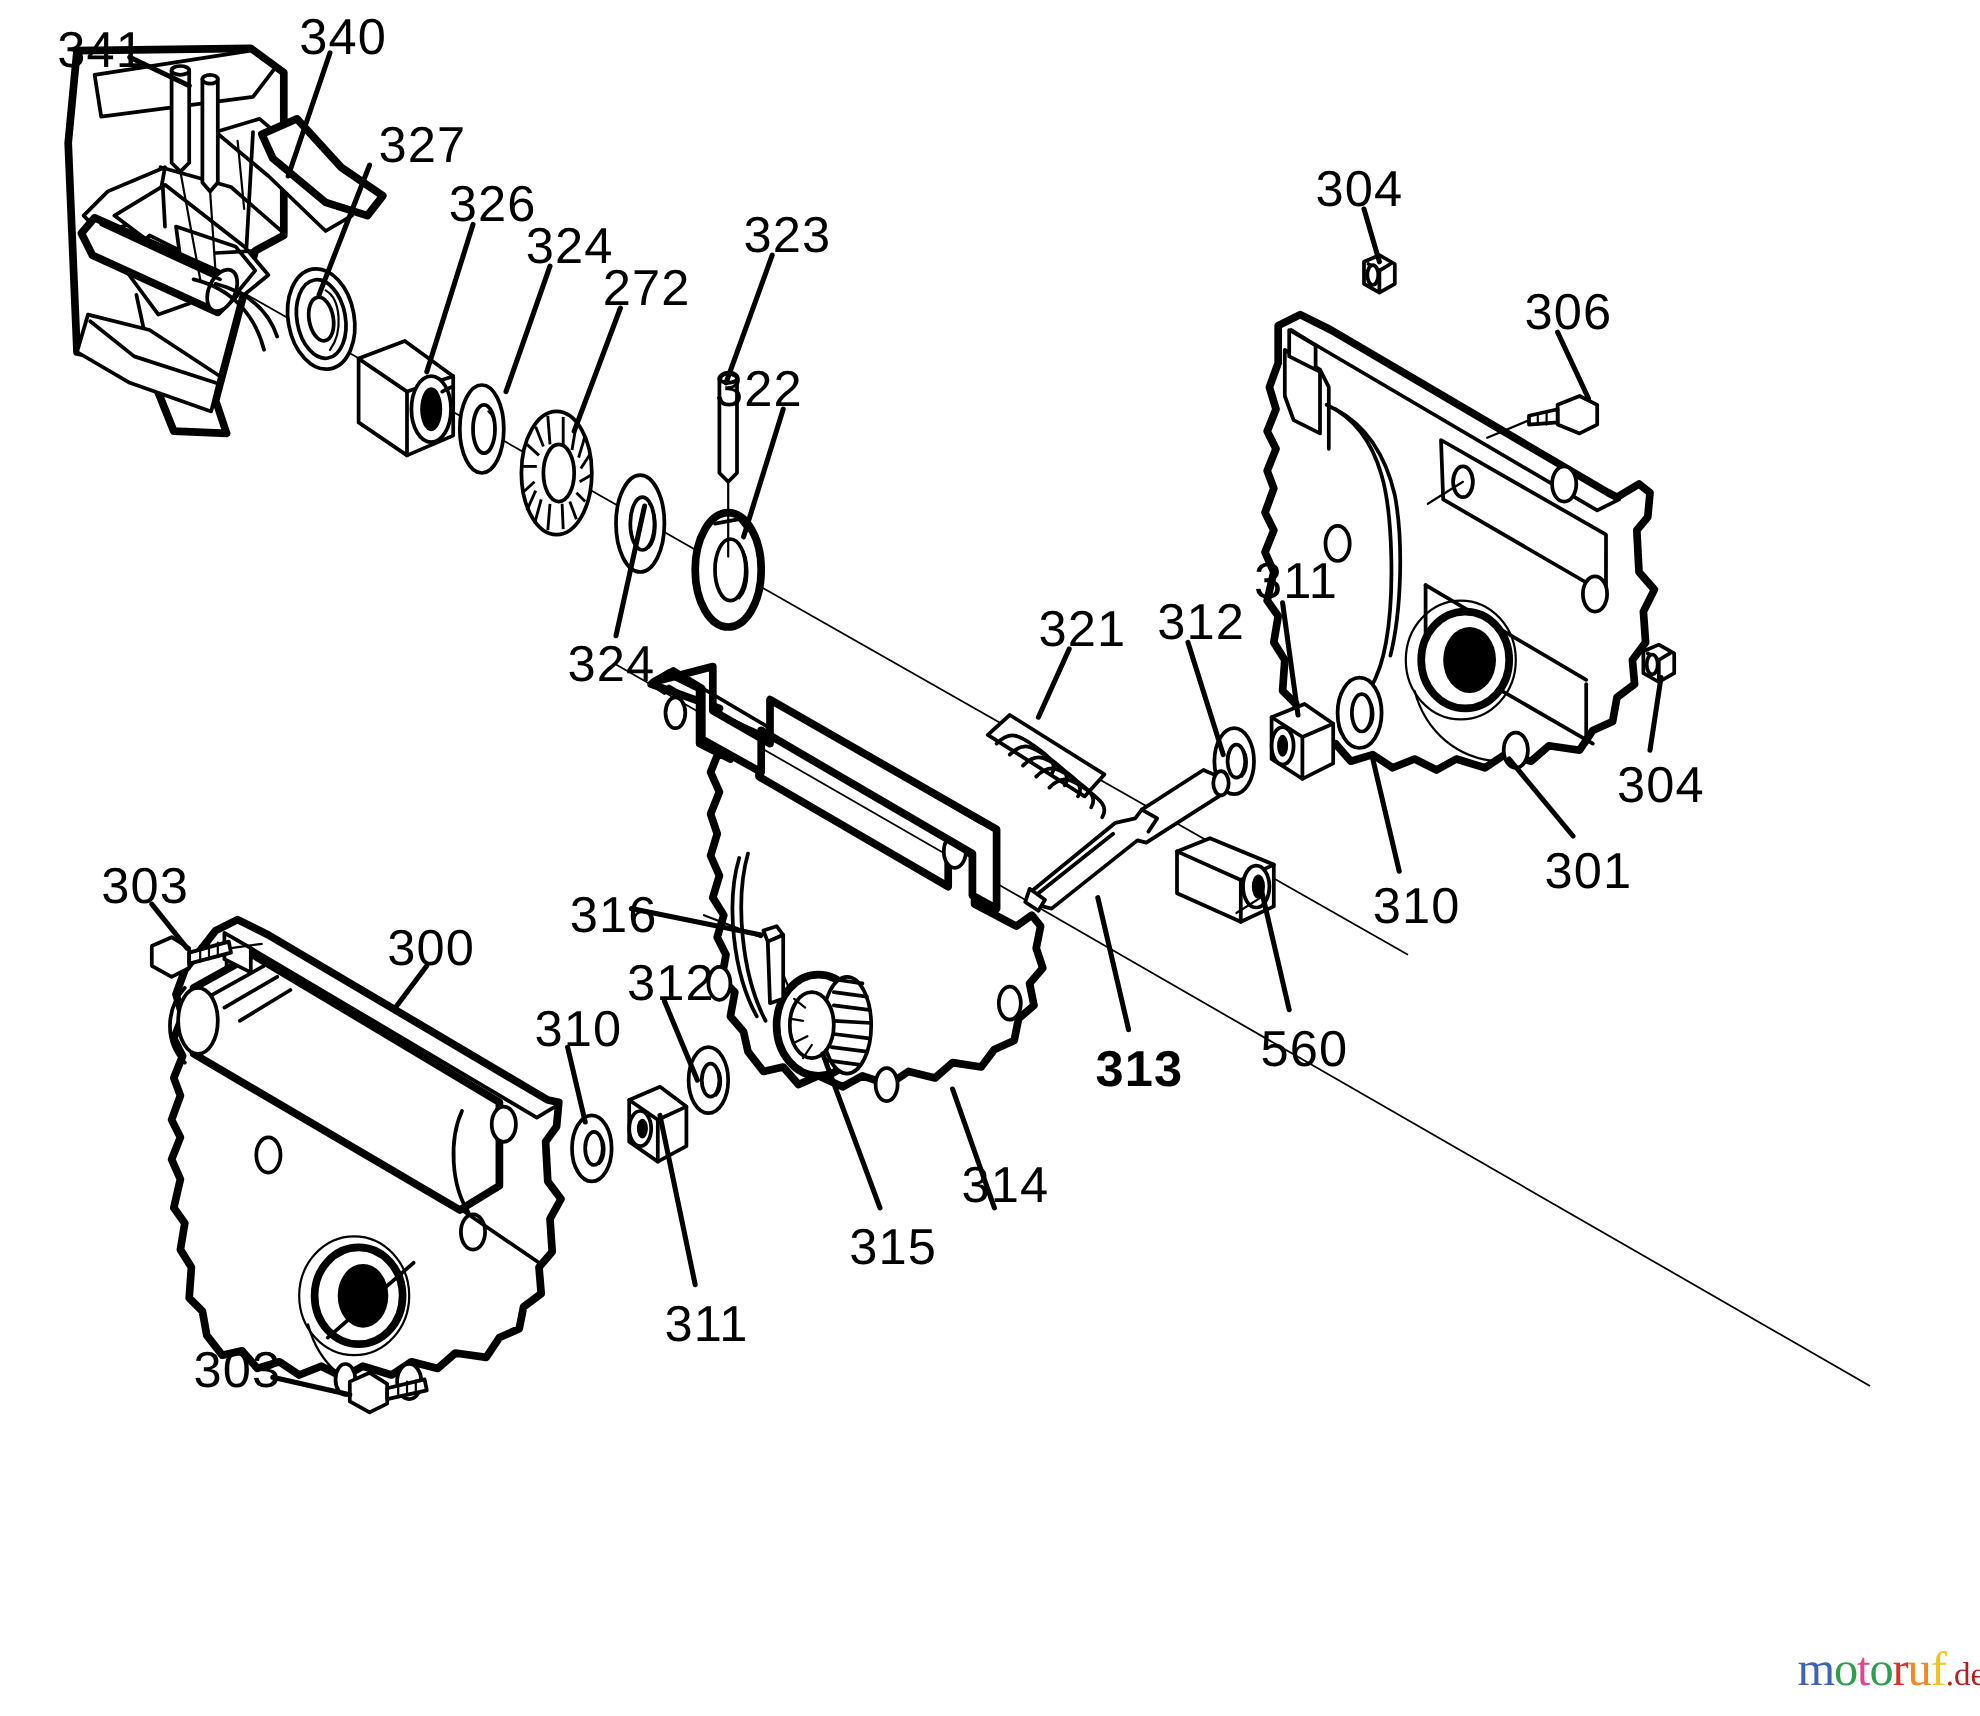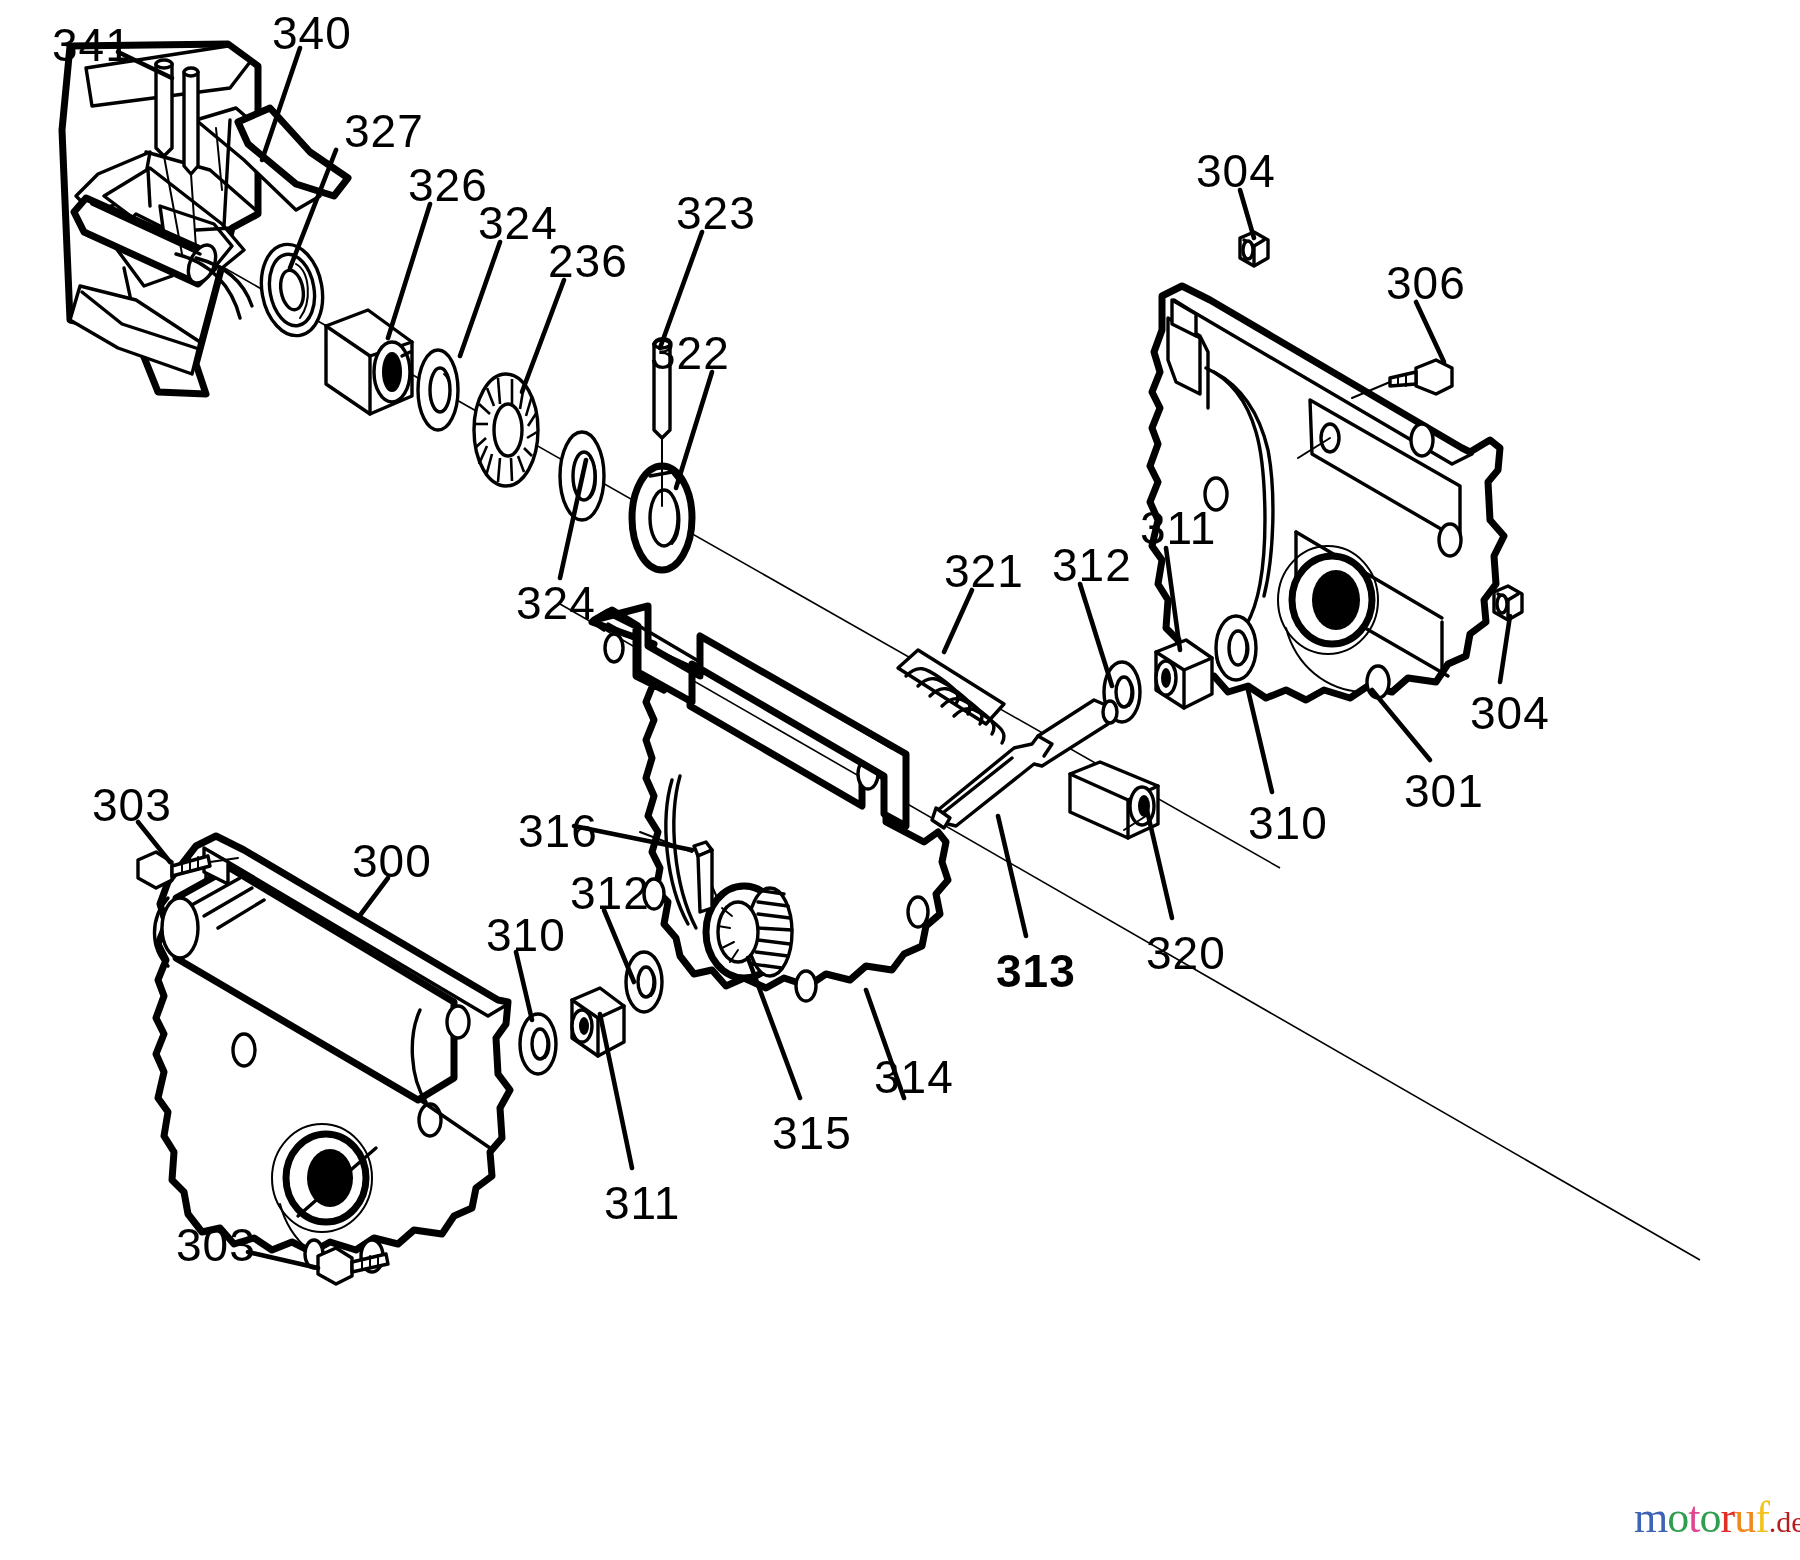--- a/index.html
+++ b/index.html
@@ -398,41 +398,41 @@
       <line x1="1172" y1="918" x2="1146" y2="806"></line>
       <line x1="248" y1="1252" x2="318" y2="1268"></line>
     </g>
   </svg>
 
   <div class="callout" style="left:52px;top:22px;">341</div>
   <div class="callout" style="left:272px;top:10px;">340</div>
   <div class="callout" style="left:312px;top:108px;margin-left:32px;">327</div>
   <div class="callout" style="left:408px;top:162px;">326</div>
   <div class="callout" style="left:478px;top:200px;">324</div>
-  <div class="callout" style="left:548px;top:238px;">236</div>
+  <div class="callout" style="left:548px;top:238px;">272</div>
   <div class="callout" style="left:676px;top:190px;">323</div>
   <div class="callout" style="left:650px;top:330px;">322</div>
   <div class="callout" style="left:516px;top:580px;">324</div>
   <div class="callout" style="left:1196px;top:148px;">304</div>
   <div class="callout" style="left:1386px;top:260px;">306</div>
   <div class="callout" style="left:1470px;top:690px;">304</div>
   <div class="callout" style="left:1404px;top:768px;">301</div>
   <div class="callout" style="left:1248px;top:800px;">310</div>
   <div class="callout" style="left:1140px;top:505px;">311</div>
   <div class="callout" style="left:1052px;top:542px;">312</div>
   <div class="callout" style="left:944px;top:548px;text-align:center;">321</div>
   <div class="callout" style="left:92px;top:782px;">303</div>
   <div class="callout" style="left:352px;top:838px;">300</div>
   <div class="callout" style="left:486px;top:912px;">310</div>
   <div class="callout" style="left:570px;top:870px;">312</div>
   <div class="callout" style="left:518px;top:808px;">316</div>
   <div class="callout" style="left:772px;top:1110px;">315</div>
   <div class="callout" style="left:874px;top:1054px;text-align:right;">314</div>
   <div class="callout" style="left:604px;top:1180px;">311</div>
   <div class="callout" style="left:996px;top:948px;font-weight:bold;">313</div>
-  <div class="callout" style="left:1146px;top:930px;">320</div>
+  <div class="callout" style="left:1146px;top:930px;">560</div>
   <div class="callout" style="left:176px;top:1222px;">303</div>
 
   <div class="logo" style="left:1634px;top:1496px;">
     <span style="color:#3d63b5">m</span><span style="color:#2f9e4e">o</span><span style="color:#e0458e">t</span><span style="color:#2f9e4e">o</span><span style="color:#e03026">r</span><span style="color:#f08a1e">u</span><span style="color:#f2c31a">f</span><span class="sfx">.de</span>
   </div>
 
 </div>
 
 </body></html>

